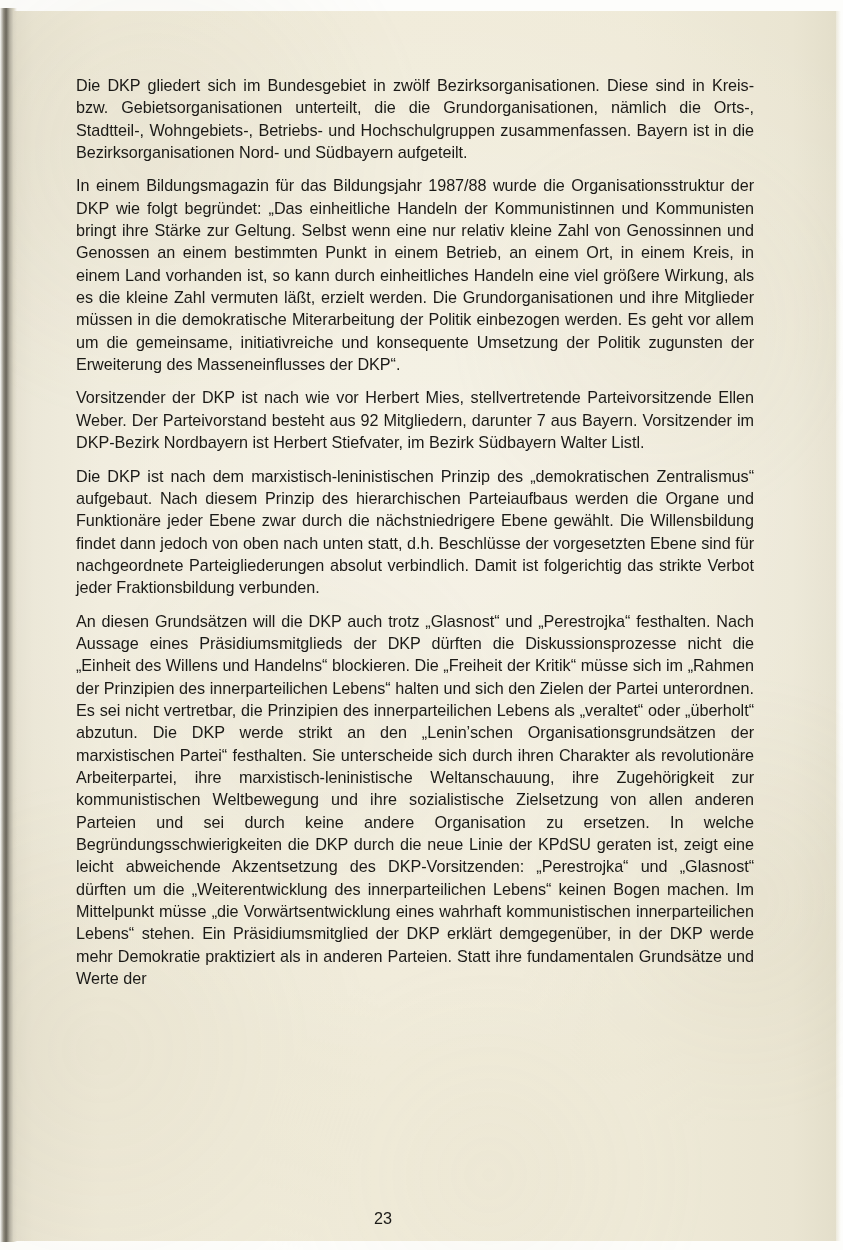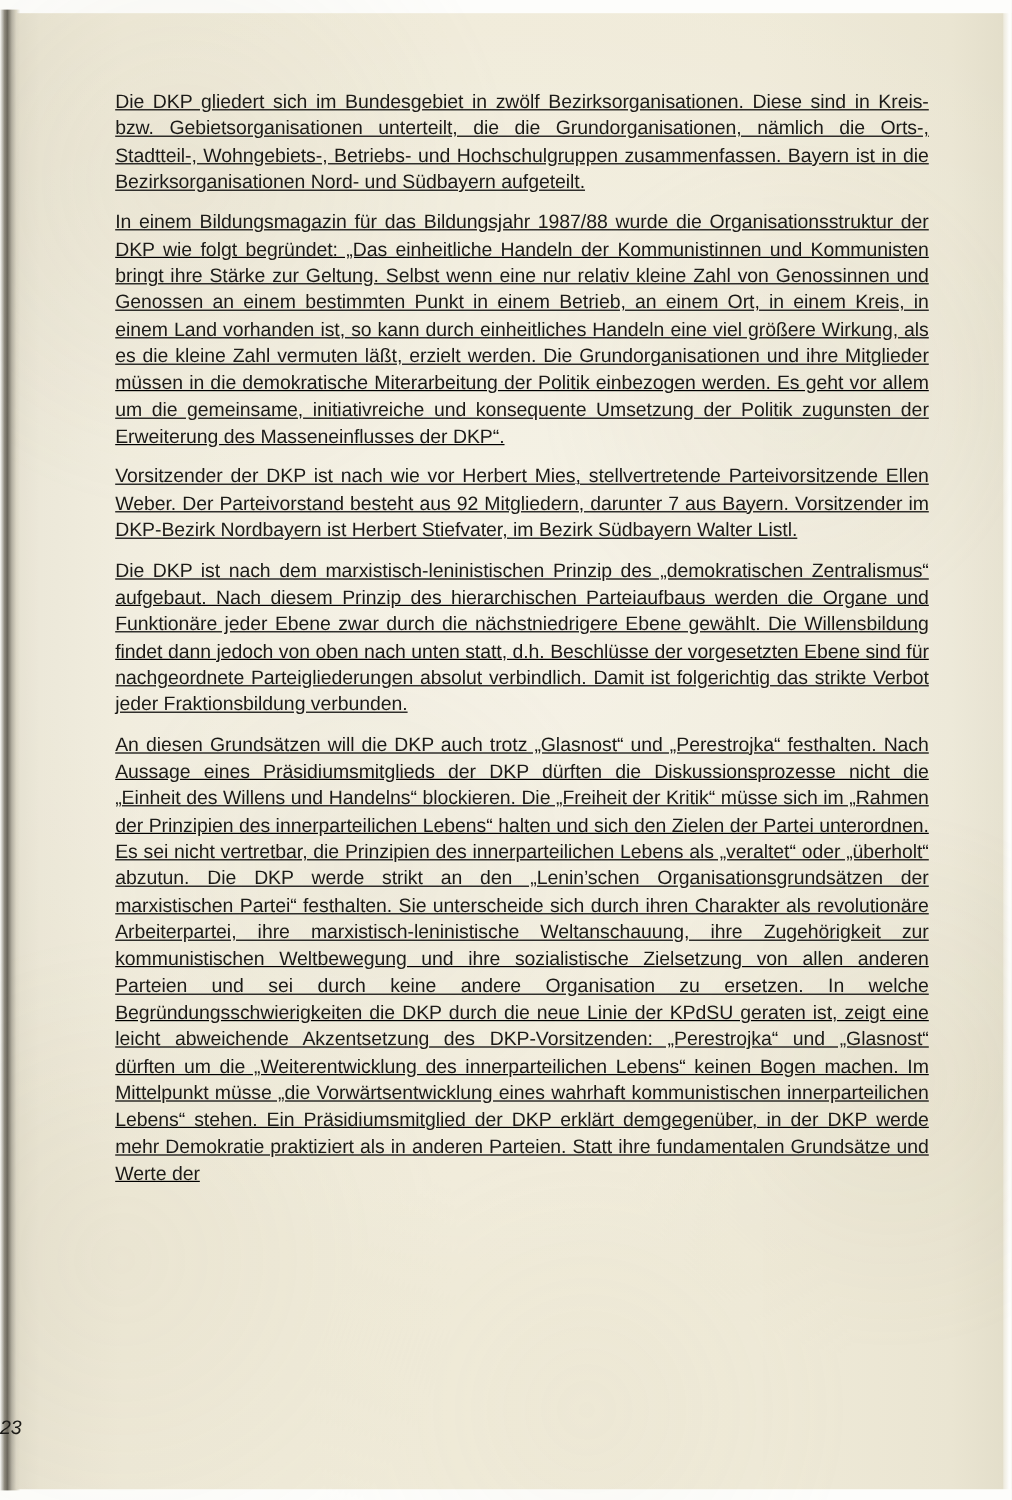--- a/index.html
+++ b/index.html
@@ -76,23 +76,22 @@
       radial-gradient(circle at 36% 58%, rgba(168,160,134,0.22) 0%, rgba(168,160,134,0) 24%),
       radial-gradient(circle at 88% 72%, rgba(186,178,150,0.26) 0%, rgba(186,178,150,0) 20%),
       radial-gradient(circle at 12% 84%, rgba(180,172,144,0.24) 0%, rgba(180,172,144,0) 22%),
       radial-gradient(circle at 58% 94%, rgba(196,188,160,0.20) 0%, rgba(196,188,160,0) 18%);
   }
 
   
   #text-column {
     position: absolute;
     top: 74px;
-    left: 96px;
+    left: 76px;
     width: 678px;
-    text-decoration: underline;
   }
   .body-paragraph {
     margin: 0 0 11px 0;
     font-family: "Liberation Sans", sans-serif;
     font-size: 16.2px;
     line-height: 22.35px;
     text-align: justify;
     text-justify: inter-word;
     color: #1b1a17;
     letter-spacing: -0.04px;
@@ -100,29 +99,28 @@
     hyphens: none;
     text-rendering: optimizeLegibility;
   }
   .body-paragraph:last-of-type {
     margin-bottom: 0;
   }
 
   
   #page-folio {
     position: absolute;
-    top: 1180px;
+    top: 1208px;
     left: 0;
     width: 766px;
-    text-align: left;
+    text-align: center;
     font-family: "Liberation Sans", sans-serif;
     font-size: 16.2px;
     line-height: 20px;
     color: #1b1a17;
-    font-style: italic;
   }
 </style>
 </head>
 <body>
 
 <div id="scan-page">
 
   <div class="scan-edge-top"></div>
   <div class="scan-edge-right"></div>
   <div class="scan-edge-bottom"></div>

